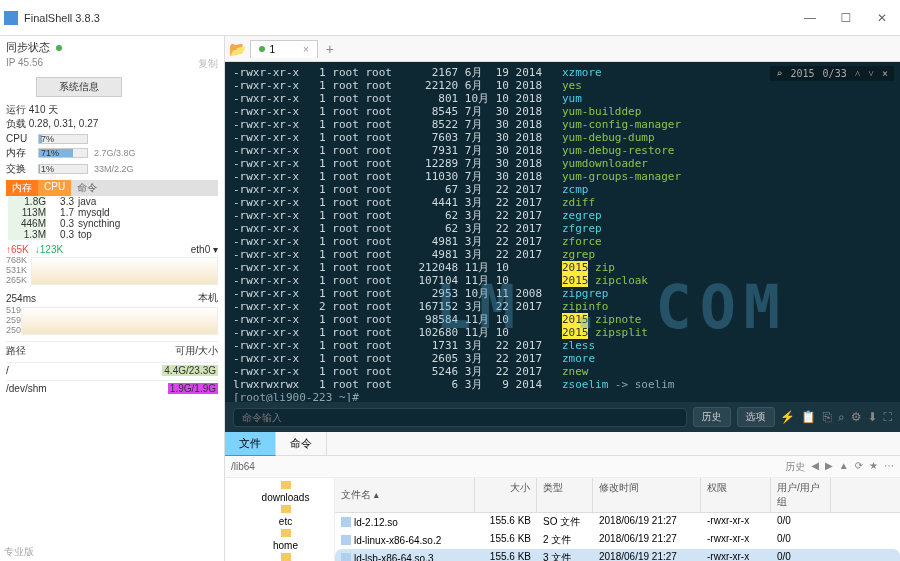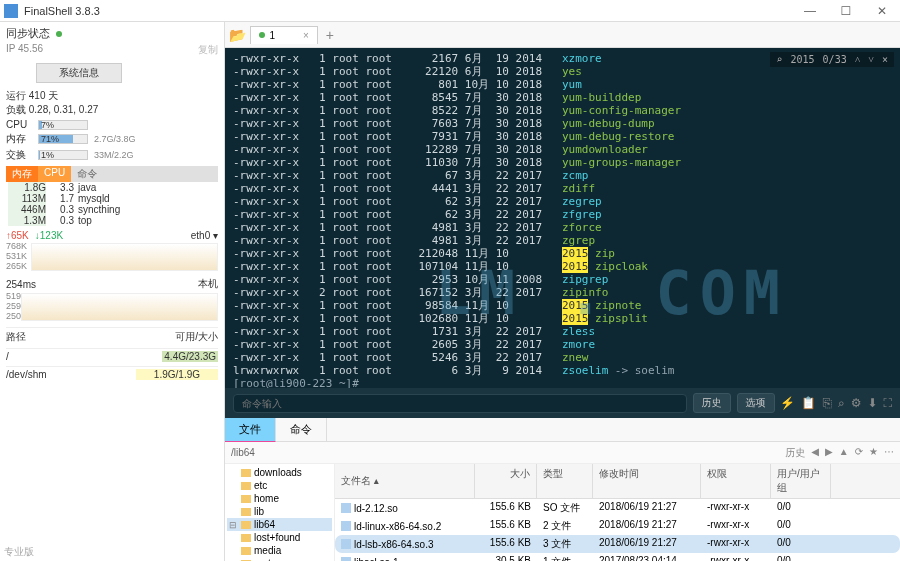--- a/index.html
+++ b/index.html
@@ -1,17 +1,17 @@
 <!DOCTYPE html>
 <html><head>
 <meta charset="utf-8">
 <style>
 * { box-sizing: border-box; margin: 0; padding: 0; }
 body { font-family: "Microsoft YaHei", Arial, sans-serif; font-size: 11px; background: #f0f0f0; width: 900px; height: 561px; overflow: hidden; }
-.titlebar { height: 22px; background: #fff; border-bottom: 1px solid #ddd; display: flex; align-items: center; padding: 0 4px; }
+.titlebar { height: 36px; background: #fff; border-bottom: 1px solid #ddd; display: flex; align-items: center; padding: 0 4px; }
 .titlebar .icon { width: 14px; height: 14px; background: #4a90d9; margin-right: 6px; }
 .titlebar .title { flex: 1; font-size: 11px; color: #333; }
 .titlebar .winbtns { display: flex; gap: 8px; }
 .titlebar .winbtn { width: 28px; text-align: center; color: #666; cursor: pointer; font-size: 12px; }
 .main { display: flex; height: 539px; }
 .sidebar { width: 225px; background: #fff; border-right: 1px solid #ddd; padding: 4px 6px; font-size: 11px; color: #333; overflow: hidden; }
 .sync-row { display: flex; align-items: center; gap: 6px; margin-bottom: 2px; }
 .dot-green { width: 6px; height: 6px; background: #4caf50; border-radius: 50%; display: inline-block; }
 .ip-row { color: #888; font-size: 10px; margin-bottom: 4px; display: flex; justify-content: space-between; }
 .sysbtn { background: #e8e8e8; border: 1px solid #ccc; padding: 2px 22px; font-size: 10px; margin: 2px 0 6px 30px; display: inline-block; cursor: pointer; }
@@ -54,21 +54,21 @@
 .cmdicon { color: #8bc34a; font-size: 12px; cursor: pointer; }
 .cmdicon.gray2 { color: #888; }
 .filetabs { height: 24px; background: #f8f8f8; border-bottom: 1px solid #ddd; display: flex; }
 .filetab { padding: 4px 14px; font-size: 11px; border-right: 1px solid #ddd; cursor: pointer; }
 .filetab.active { background: #7dd3fc; border-bottom: 1px solid #ec4899; margin-bottom: -1px; }
 .pathbar { height: 22px; background: #fafafa; border-bottom: 1px solid #eee; display: flex; align-items: center; padding: 0 6px; justify-content: space-between; font-size: 10px; color: #666; }
 .pathbar .tools { display: flex; gap: 6px; }
 .pathbar .tb { cursor: pointer; color: #888; }
 .filearea { flex: 1; display: flex; overflow: hidden; }
 .tree { width: 110px; border-right: 1px solid #eee; padding: 2px; font-size: 10px; overflow: hidden; }
-.tree-item { padding: 1px 2px 1px 14px; cursor: pointer; display: flex; align-items: center; gap: 3px; position: relative; }
+.tree-item { padding: 1px 2px 1px 14px; cursor: pointer; display: flex; align-items: center; gap: 3px; position: relative; flex-direction: column; }
 .tree-item.sel { background: #d0e4f5; }
 .tree-item .fold { width: 10px; height: 8px; background: #f5c869; display: inline-block; }
 .tree-item .exp { position: absolute; left: 2px; color: #888; font-size: 9px; }
 .filelist { flex: 1; overflow: hidden; }
 .fl-head { display: flex; background: #f5f5f5; border-bottom: 1px solid #ddd; font-size: 10px; color: #555; }
 .fl-head > div { padding: 3px 6px; border-right: 1px solid #ddd; }
 .fl-row { display: flex; font-size: 10px; padding: 1px 0; cursor: pointer; }
 .fl-row.sel { background: #d0e4f5; border-radius: 7px; }
 .fl-row > div { padding: 1px 6px; overflow: hidden; white-space: nowrap; }
 .c-name { width: 140px; display: flex; align-items: center; gap: 3px; }
@@ -188,21 +188,21 @@
         <span>路径</span>
         <span>可用/大小</span>
       </div>
     <div id="disk-list">
         <div class="diskrow">
           <span>/</span>
           <span style="background:#d0e4b8;padding:0 2px">4.4G/23.3G</span>
         </div>
         <div class="diskrow">
           <span>/dev/shm</span>
-          <span style="background:#fef9c3;padding:0 18px">1.9G/1.9G</span>
+          <span style="background:#d946ef;padding:0 2px">1.9G/1.9G</span>
         </div>
       </div>
   </div>
 
   <div class="content">
     <div class="tabbar">
       <span class="tab-folder">📂</span>
       <div class="tab">
           <span class="dot"></span>
           <span>1</span>

